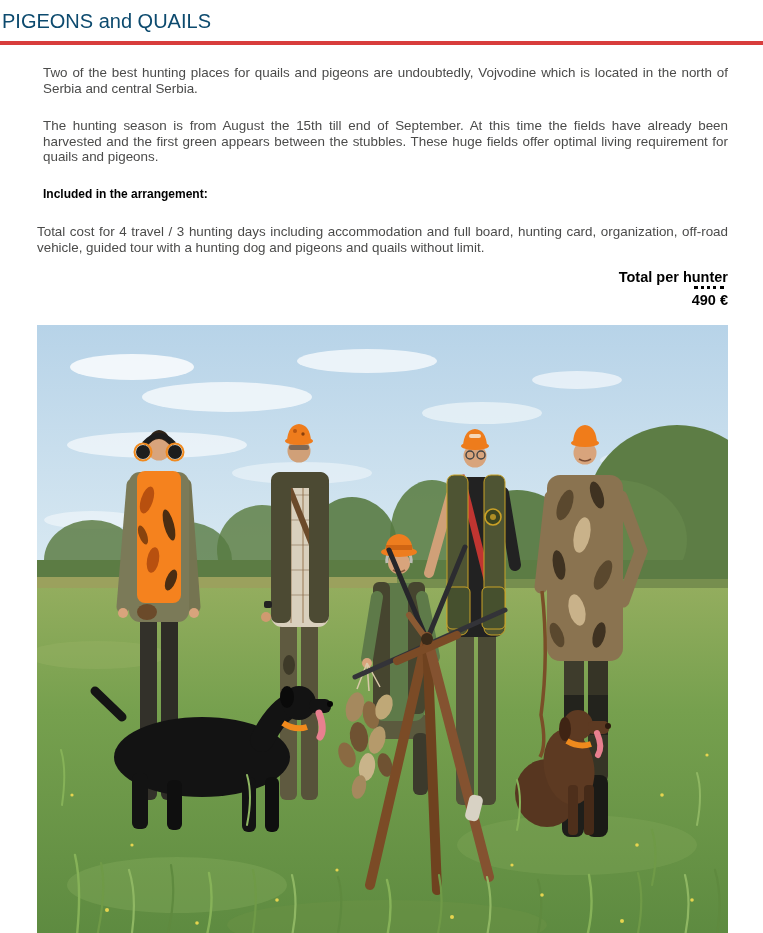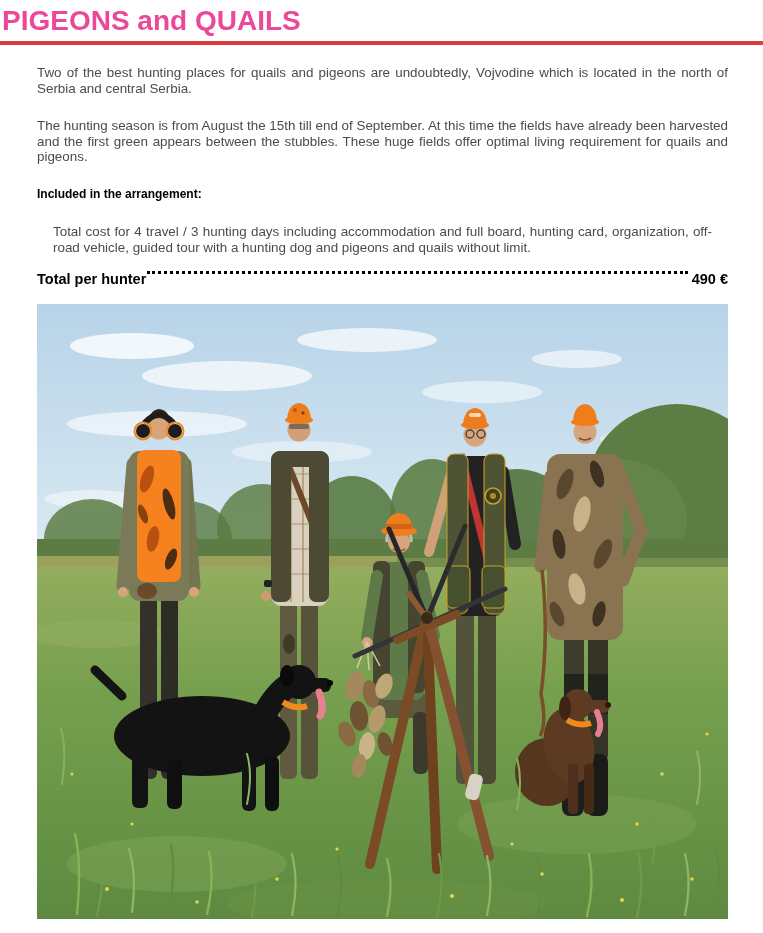--- a/index.html
+++ b/index.html
@@ -8,56 +8,57 @@
     background: #ffffff;
     width: 763px;
     height: 933px;
     overflow: hidden;
     font-family: "Liberation Sans", sans-serif;
   }
   .page { position: relative; width: 763px; height: 933px; }
 
   h1.page-title {
     margin: 6px 0 5px 2px;
-    font-size: 28px;
+    font-size: 20px;
     line-height: 30px;
-    font-weight: bold;
-    color: #ec4899;
+    font-weight: normal;
+    color: #0c4a6e;
     letter-spacing: 0px;
   }
   .title-rule {
     width: 763px;
     height: 4px;
     background: #d83d3c;
   }
 
   .content {
     margin: 20px 35px 0 37px;
     color: #4b4b4a;
     font-size: 13.4px;
     line-height: 15.5px;
     text-align: justify;
   }
-  .content p { margin: 0 0 22px 0; }
+  .content p { margin: 0 0 22px 6px; }
   .included-heading {
     color: #000000;
     font-weight: bold;
     font-size: 12px;
     margin: 0;
   }
-  .included-text { margin: 16px !important; }
+  .included-text { margin: 0 !important; }
 
   .price-row {
     display: flex;
-    align-items: flex-start;
+    align-items: flex-end;
     margin: 14px 35px 0 37px;
     font-weight: bold;
     color: #000000;
     font-size: 14.5px;
     line-height: 17px;
+    flex-direction: column;
   }
   .price-label { white-space: nowrap; }
   .leader-dots {
     flex: 1;
     border-bottom: 3px dotted #000;
     margin: 0 4px 3px 1px;
     min-width: 30px;
   }
   .price-value { white-space: nowrap; }
 

